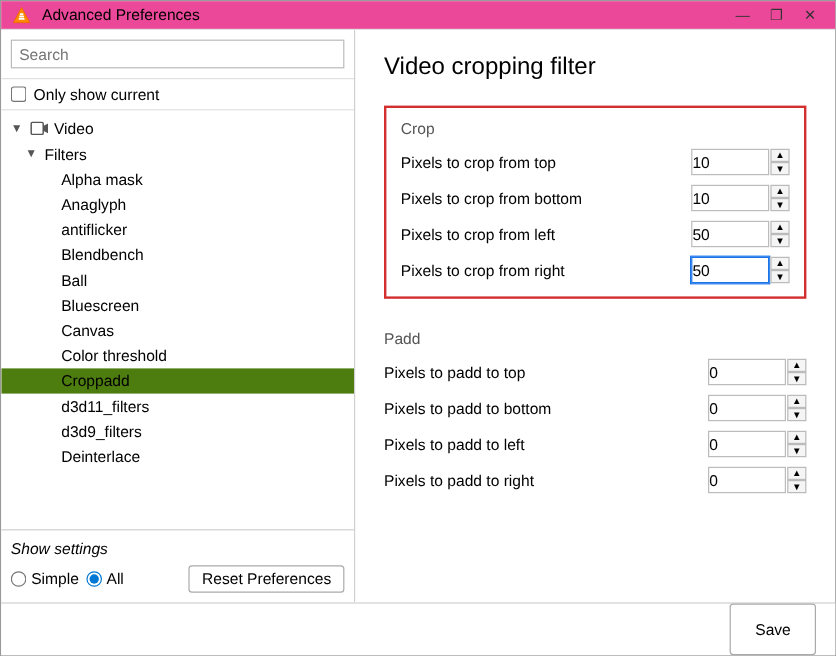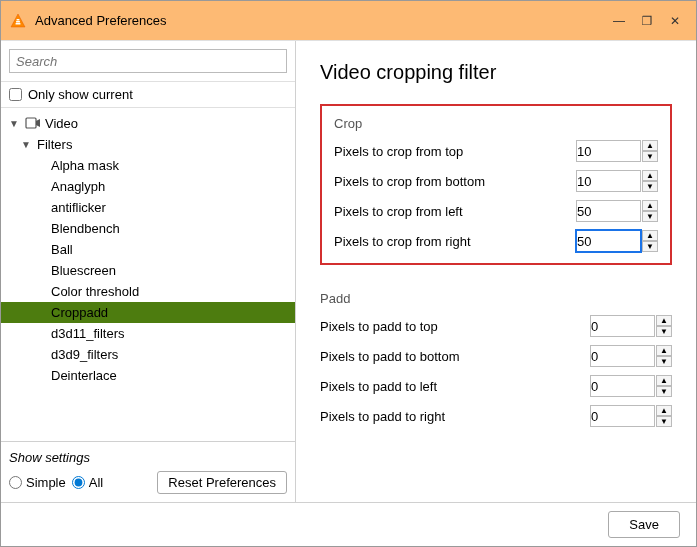--- a/index.html
+++ b/index.html
@@ -14,22 +14,22 @@
     .window {
       width: 697px;
       height: 547px;
       background: #fff;
       border: 1px solid #999;
       display: flex;
       flex-direction: column;
     }
 
     .titlebar {
-      height: 40px;
-      background: #fdba74;
+      height: 24px;
+      background: #ec4899;
       border-bottom: 1px solid #e0e0e0;
       display: flex;
       align-items: center;
       padding: 0 8px;
       gap: 8px;
     }
 
     .titlebar-title {
       flex: 1;
       font-size: 13px;
@@ -76,21 +76,20 @@
 
     .search-input {
       width: 100%;
       height: 24px;
       border: 1px solid #bbb;
       padding: 0 6px;
       font-size: 13px;
       color: #7f1d1d;
       outline: none;
       background: #fff;
-      font-style: italic;
     }
 
     .only-show-current {
       padding: 5px 8px;
       display: flex;
       gap: 6px;
       border-bottom: 1px solid #e0e0e0;
     }
 
     .only-show-current input[type="checkbox"] {
@@ -258,21 +257,20 @@
     }
 
     .padd-section {
       padding: 10px 0;
     }
 
     .bottom-bar {
       height: 44px;
       border-top: 1px solid #d0d0d0;
       display: flex;
-      align-items: center;
       justify-content: flex-end;
       padding: 0 16px;
       gap: 3px;
       background: #fff;
     }
 
     .action-btn {
       padding: 5px 20px;
       border: 1px solid #aaa;
       background: #fff;
@@ -361,20 +359,23 @@
         <div class="tree-item level-2">
           <span>Blendbench</span>
         </div>
         <div class="tree-item level-2">
           <span>Ball</span>
         </div>
         <div class="tree-item level-2">
           <span>Bluescreen</span>
         </div>
         <div class="tree-item level-2">
+          <span>Canvas</span>
+        </div>
+        <div class="tree-item level-2">
           <span>Color threshold</span>
         </div>
         <div class="tree-item level-2 selected">
           <span>Croppadd</span>
         </div>
         <div class="tree-item level-2">
           <span>d3d11_filters</span>
         </div>
         <div class="tree-item level-2">
           <span>d3d9_filters</span>

